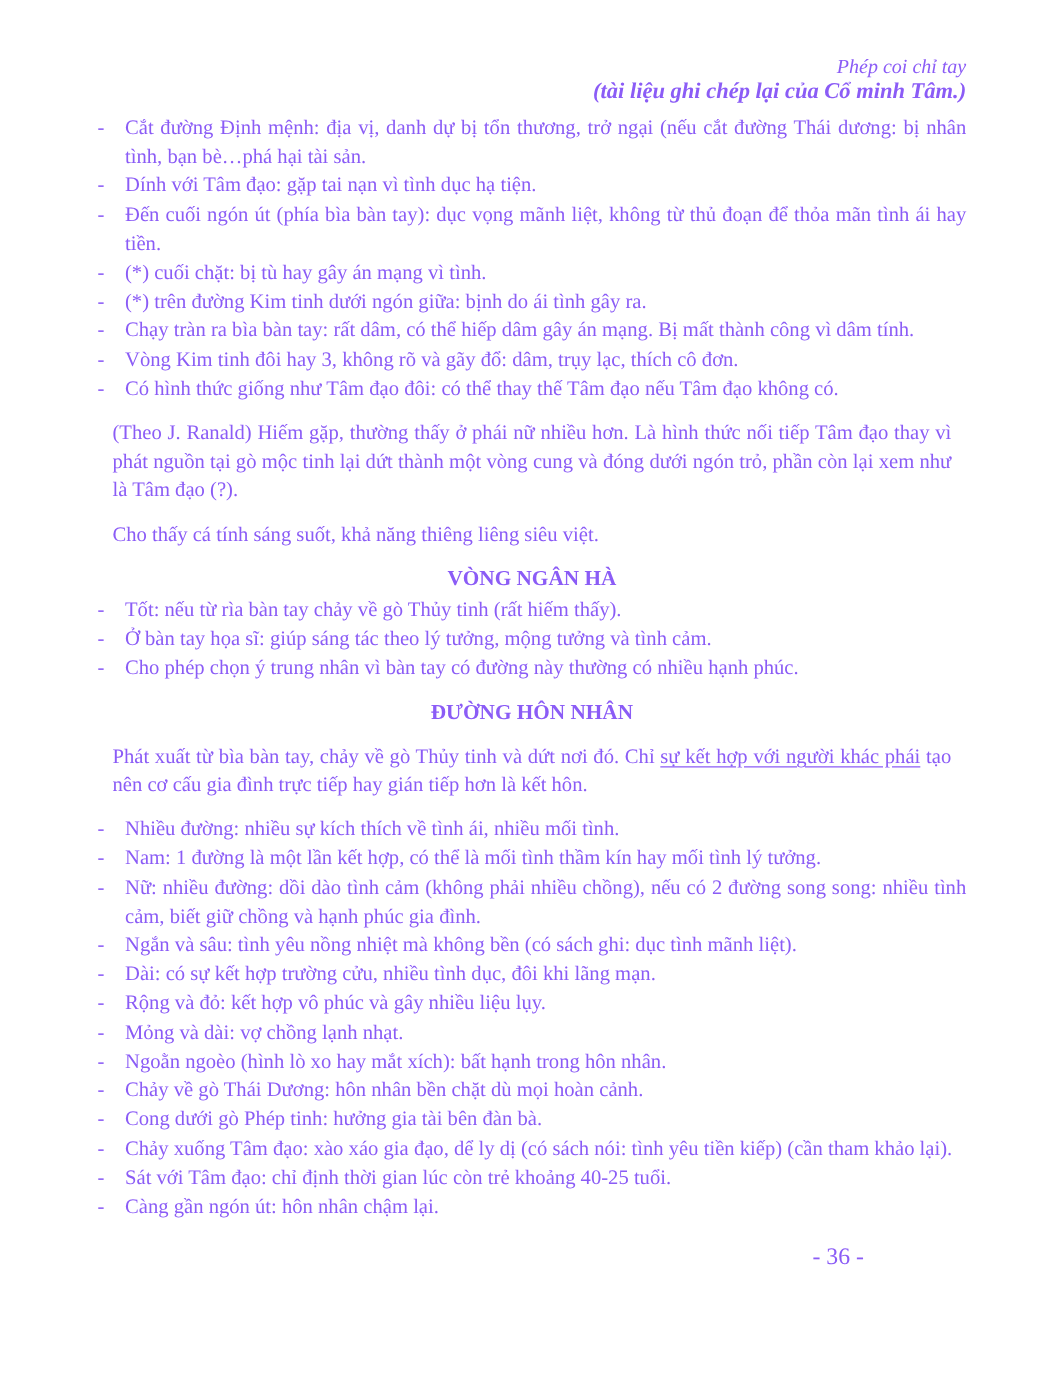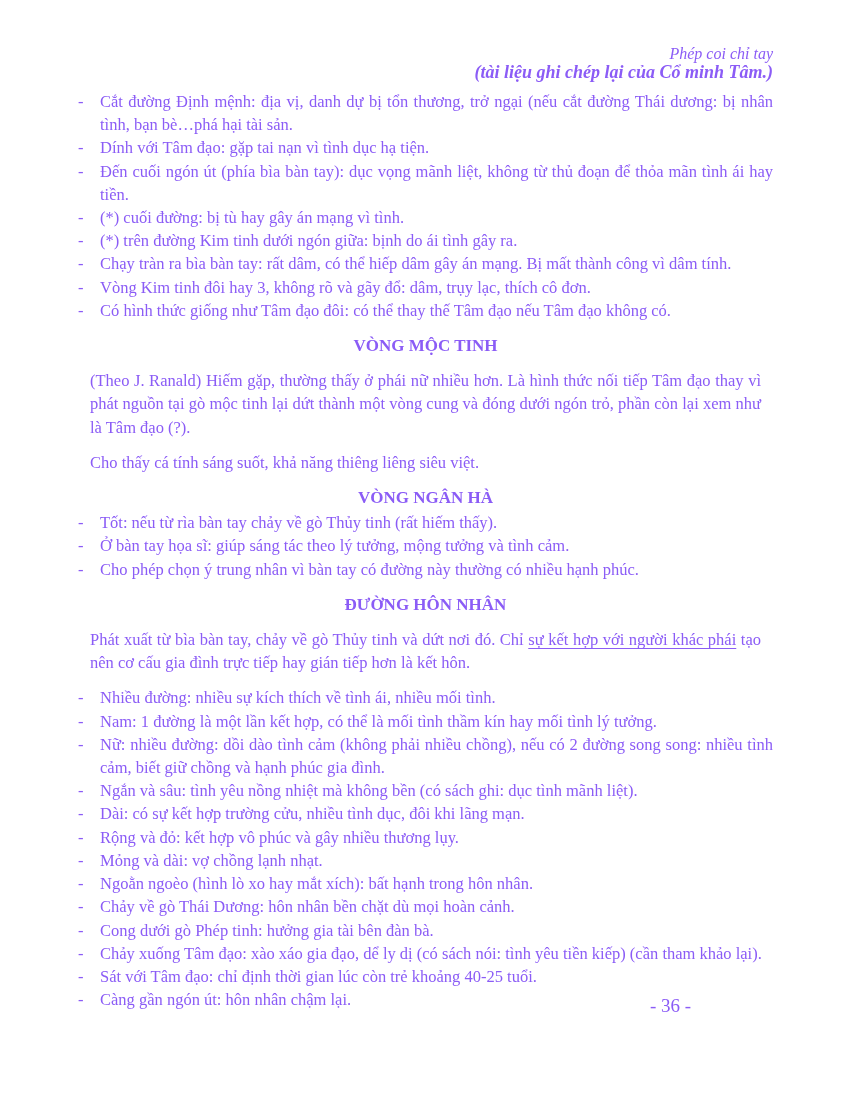--- a/index.html
+++ b/index.html
@@ -64,41 +64,40 @@
       <li>
         <span class="dash">-</span>
         <div class="btext">Dính với Tâm đạo: gặp tai nạn vì tình dục hạ tiện.</div>
       </li>
       <li>
         <span class="dash">-</span>
         <div class="btext">Đến cuối ngón út (phía bìa bàn tay): dục vọng mãnh liệt, không từ thủ đoạn để thỏa mãn tình ái hay tiền.</div>
       </li>
       <li>
         <span class="dash">-</span>
-        <div class="btext">(*) cuối đường: bị tù hay gây án mạng vì tình.</div>
+        <div class="btext">(*) cuối chặt: bị tù hay gây án mạng vì tình.</div>
       </li>
       <li>
         <span class="dash">-</span>
         <div class="btext">(*) trên đường Kim tinh dưới ngón giữa: bịnh do ái tình gây ra.</div>
       </li>
       <li>
         <span class="dash">-</span>
         <div class="btext">Chạy tràn ra bìa bàn tay: rất dâm, có thể hiếp dâm gây án mạng. Bị mất thành công vì dâm tính.</div>
       </li>
       <li>
         <span class="dash">-</span>
         <div class="btext">Vòng Kim tinh đôi hay 3, không rõ và gãy đổ: dâm, trụy lạc, thích cô đơn.</div>
       </li>
       <li>
         <span class="dash">-</span>
         <div class="btext">Có hình thức giống như Tâm đạo đôi: có thể thay thế Tâm đạo nếu Tâm đạo không có.</div>
       </li>
     </ul>
 
-    <h2>VÒNG MỘC TINH</h2>
     <p>(Theo J. Ranald) Hiếm gặp, thường thấy ở phái nữ nhiều hơn. Là hình thức nối tiếp Tâm đạo thay vì phát nguồn tại gò mộc tinh lại dứt thành một vòng cung và đóng dưới ngón trỏ, phần còn lại xem như là Tâm đạo (?).</p>
     <p>Cho thấy cá tính sáng suốt, khả năng thiêng liêng siêu việt.</p>
 
     <h2>VÒNG NGÂN HÀ</h2>
     <ul class="blist">
       <li>
         <span class="dash">-</span>
         <div class="btext">Tốt: nếu từ rìa bàn tay chảy về gò Thủy tinh (rất hiếm thấy).</div>
       </li>
       <li>
@@ -129,21 +128,21 @@
       <li>
         <span class="dash">-</span>
         <div class="btext">Ngắn và sâu: tình yêu nồng nhiệt mà không bền (có sách ghi: dục tình mãnh liệt).</div>
       </li>
       <li>
         <span class="dash">-</span>
         <div class="btext">Dài: có sự kết hợp trường cửu, nhiều tình dục, đôi khi lãng mạn.</div>
       </li>
       <li>
         <span class="dash">-</span>
-        <div class="btext">Rộng và đỏ: kết hợp vô phúc và gây nhiều thương lụy.</div>
+        <div class="btext">Rộng và đỏ: kết hợp vô phúc và gây nhiều liệu lụy.</div>
       </li>
       <li>
         <span class="dash">-</span>
         <div class="btext">Mỏng và dài: vợ chồng lạnh nhạt.</div>
       </li>
       <li>
         <span class="dash">-</span>
         <div class="btext">Ngoằn ngoèo (hình lò xo hay mắt xích): bất hạnh trong hôn nhân.</div>
       </li>
       <li>

